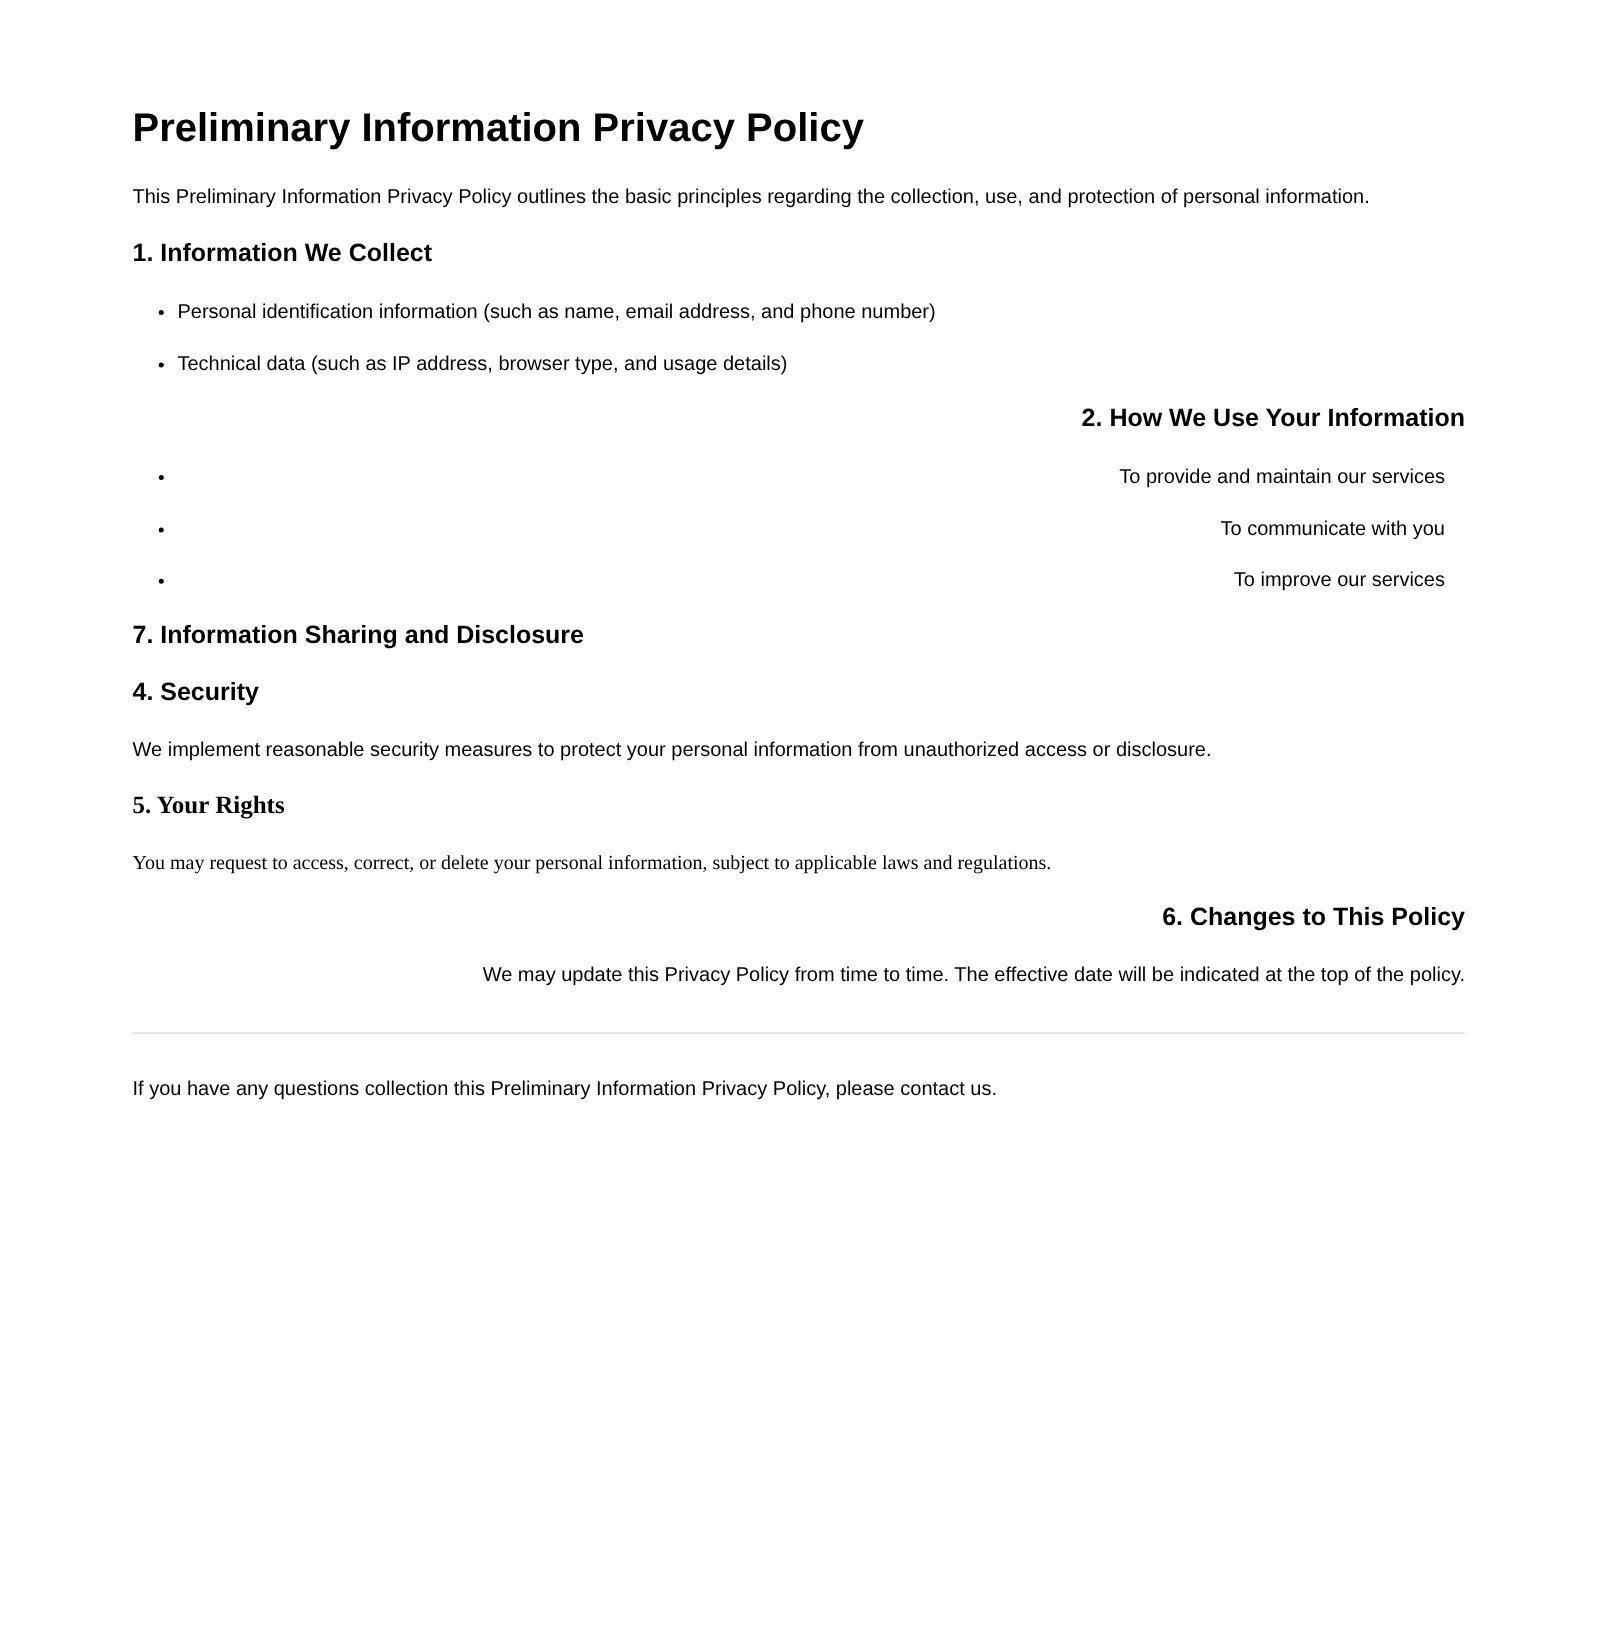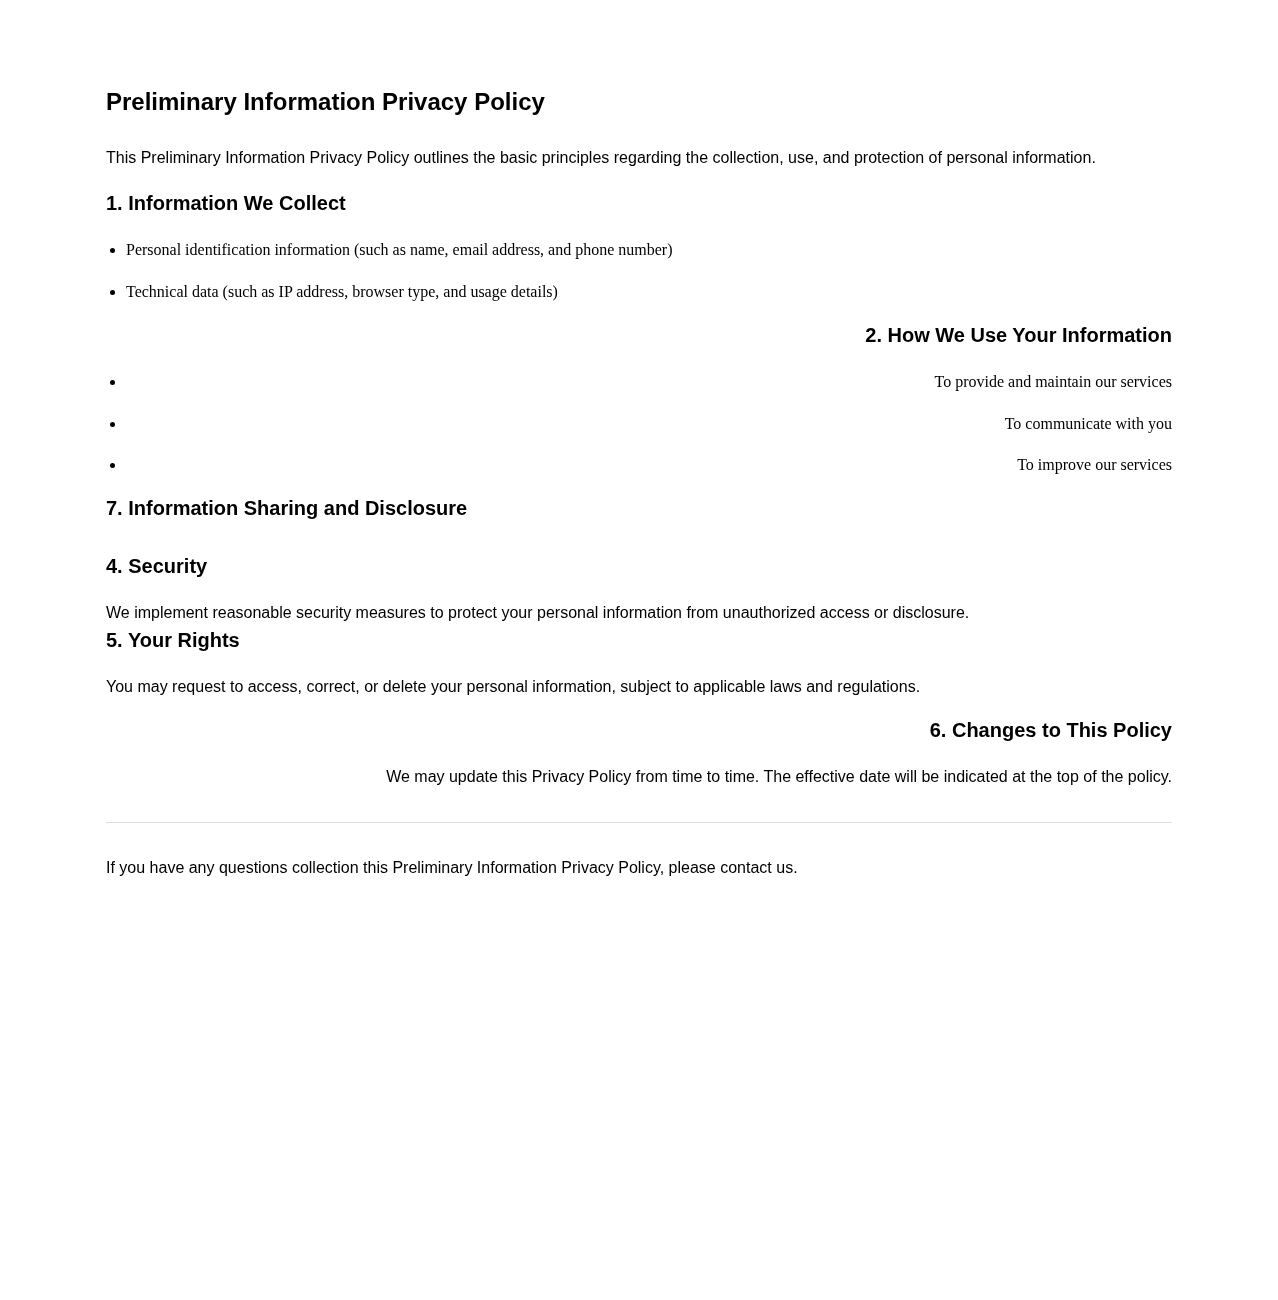--- a/index.html
+++ b/index.html
@@ -4,25 +4,25 @@
 <style>
   html, body { margin: 0; padding: 0; background: #ffffff; }
   body {
     width: 1278px; height: 1300px; overflow: hidden;
     font-family: "Liberation Sans", sans-serif;
     color: #000000;
     font-size: 16px;
     line-height: 1.5;
   }
   .page { position: relative; margin-left: 106px; width: 1066px; padding-top: 82px; }
-  h1 { font-size: 24px; font-weight: bold; margin: 0; line-height: 40px; }
+  h1 { font-size: 32px; font-weight: bold; margin: 0; line-height: 40px; }
   .intro { margin: 24px 0 0 0; line-height: 24px; }
   h2 { font-size: 20px; font-weight: bold; margin: 0; line-height: 30px; }
   p { margin: 0; }
-  ul { margin: 0; padding-left: 20px; list-style: disc; font-family: Liberation Serif, serif; }
+  ul { margin: 16px; padding-left: 20px; list-style: disc; }
   li { line-height: 24px; margin: 0; }
   .hr { border: 0; border-top: 1px solid #dddddd; margin: 0; height: 0; }
 </style>
 </head>
 <body>
 
 <div class="page">
   <h1>Preliminary Information Privacy Policy</h1>
   <p class="intro">This Preliminary Information Privacy Policy outlines the basic principles regarding the collection, use, and protection of personal information.</p>
 
@@ -40,26 +40,26 @@
       <li>To provide and maintain our services</li>
       <li style="margin-top:18px;">To communicate with you</li>
       <li style="margin-top:17px;">To improve our services</li>
     </ul>
   </section>
 
   <section style="margin-top:16px;">
     <h2>7. Information Sharing and Disclosure</h2>
   </section>
 
-  <section style="margin-top:28px;">
+  <section style="margin-top:16px;">
     <h2>4. Security</h2>
     <p style="margin-top:20px;">We implement reasonable security measures to protect your personal information from unauthorized access or disclosure.</p>
   </section>
 
-  <section style="">
+  <section style="margin-top:16px;font-family:Liberation Serif, serif;">
     <h2>5. Your Rights</h2>
     <p style="margin-top:20px;">You may request to access, correct, or delete your personal information, subject to applicable laws and regulations.</p>
   </section>
 
   <section style="margin-top:16px;text-align:right;">
     <h2>6. Changes to This Policy</h2>
     <p style="margin-top:20px;">We may update this Privacy Policy from time to time. The effective date will be indicated at the top of the policy.</p>
   </section>
 
   <hr class="hr" style="margin-top:33px;">

